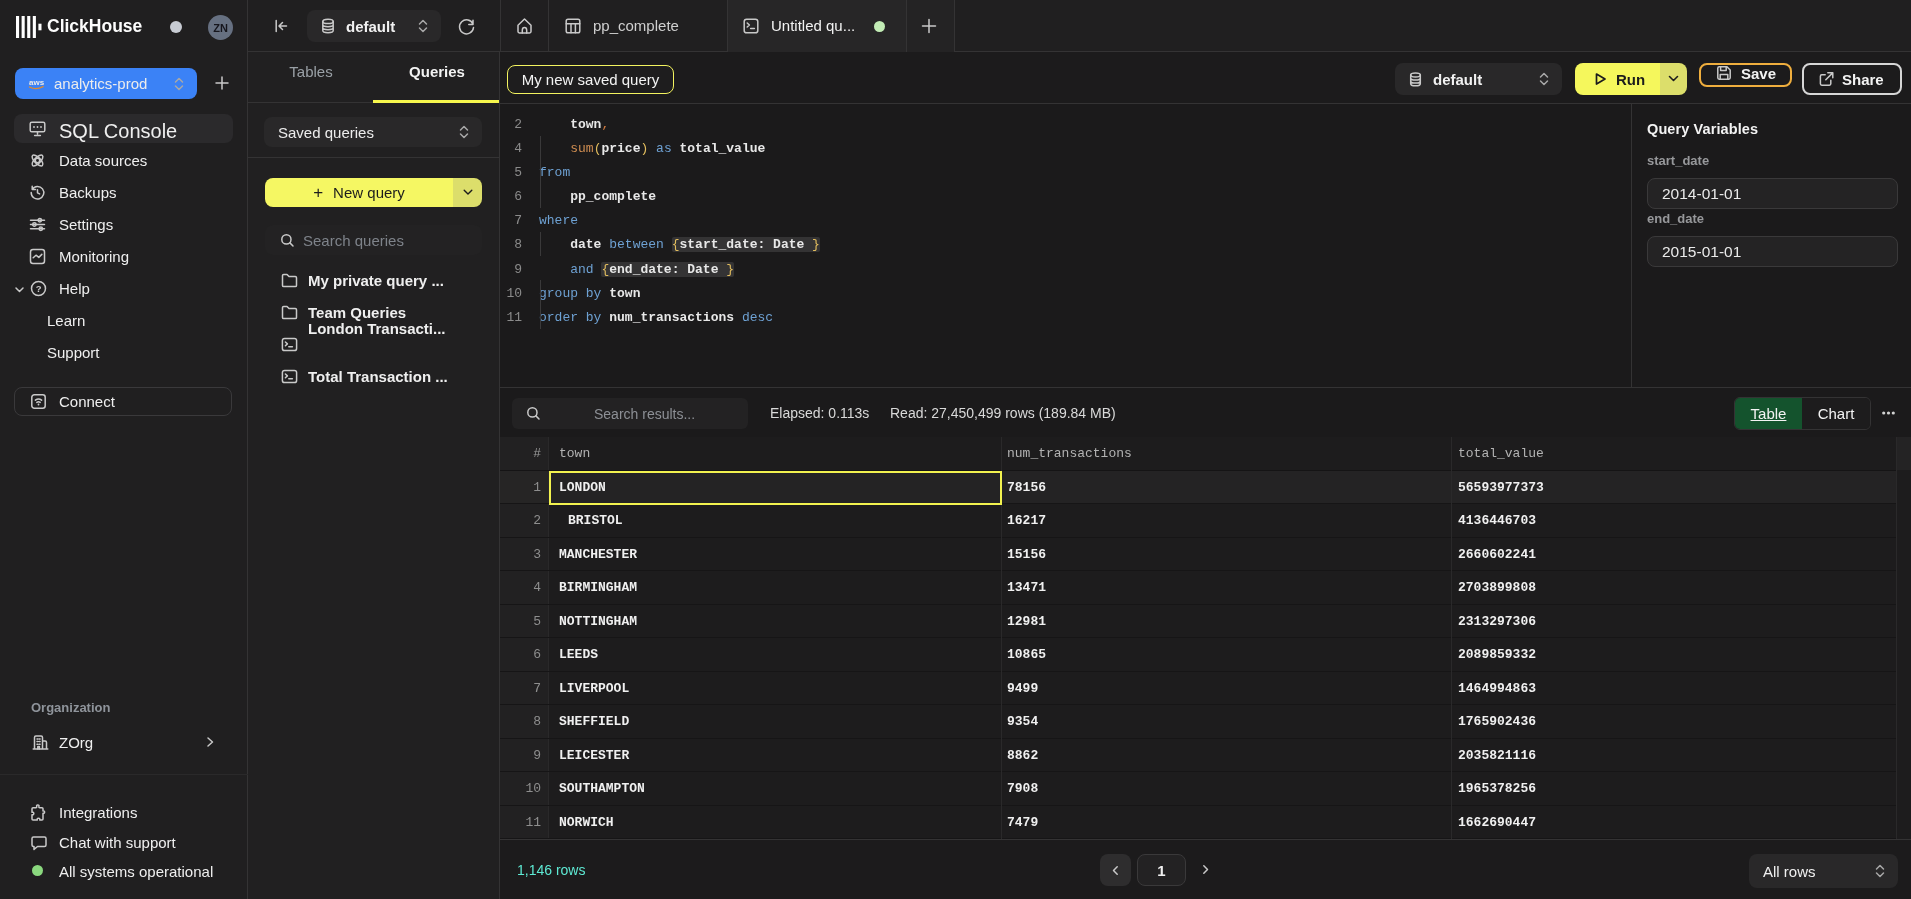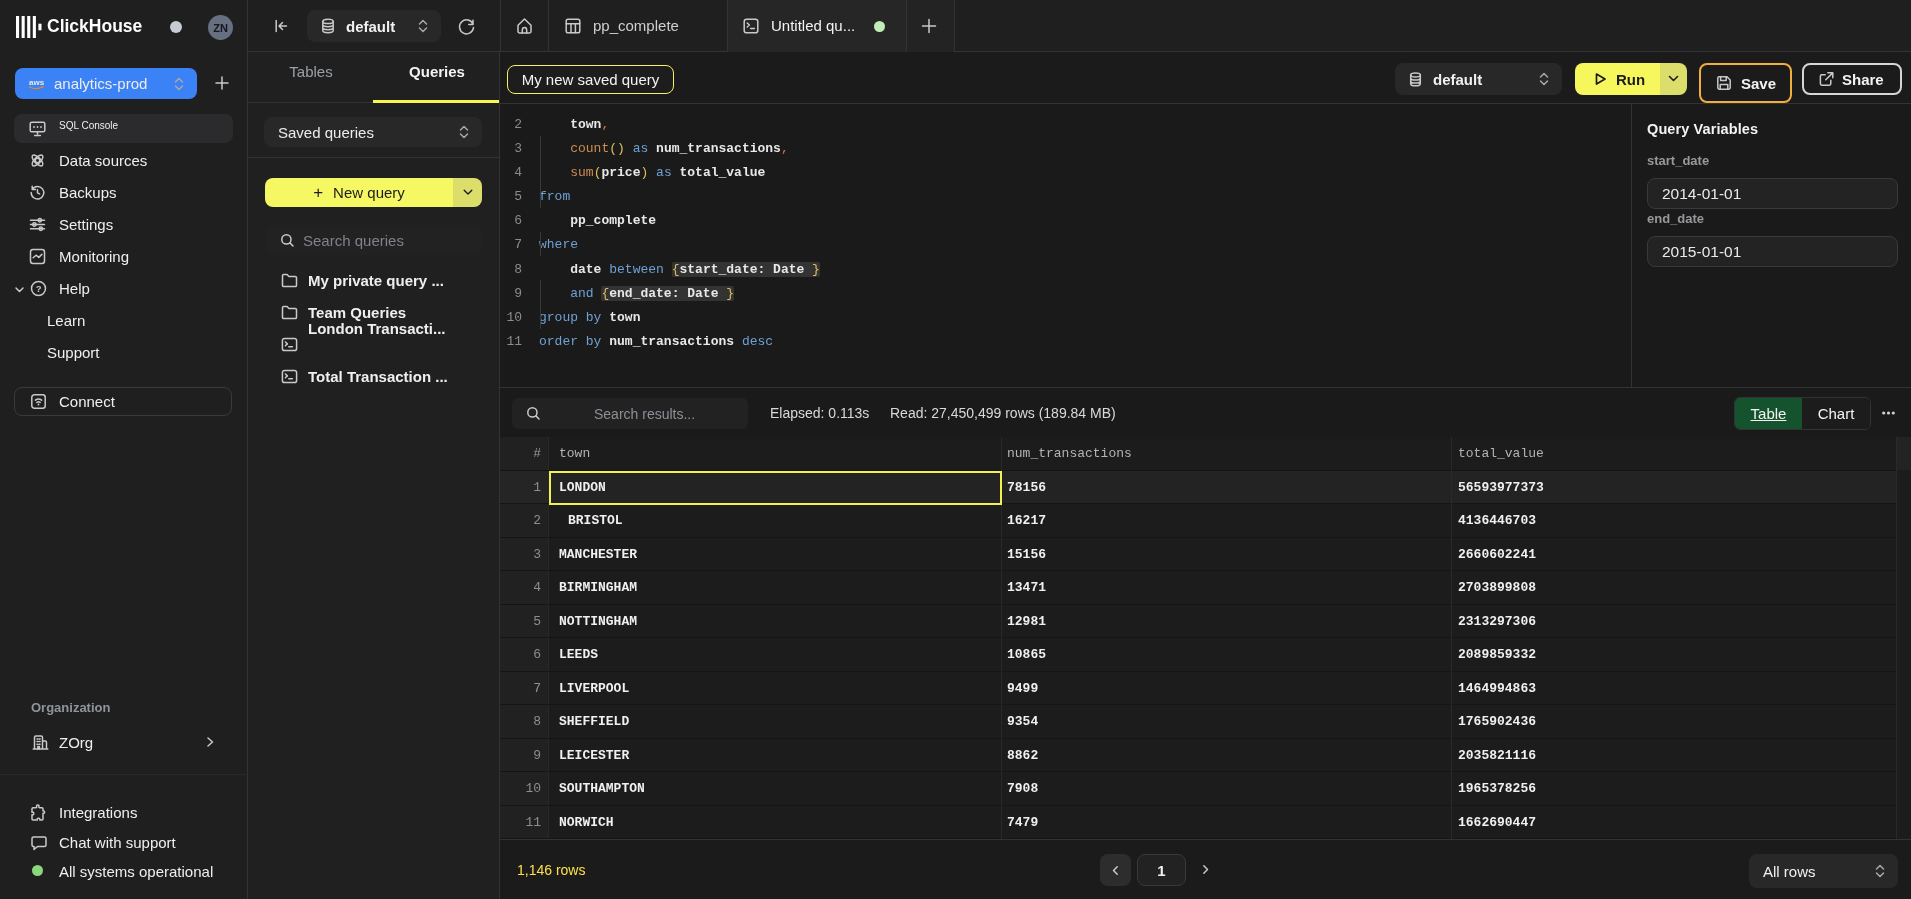--- a/index.html
+++ b/index.html
@@ -87,21 +87,21 @@
   <div class="abs" style="left:14px; top:114px; width:219px; height:29px; background:#2b2a2c; border-radius:8px;"></div>
   <div class="abs" style="left:29px; top:120px;">
       <svg width="17" height="17" viewBox="0 0 17 17">
         <rect class="ic" x="1.2" y="2.2" width="14.6" height="9.6" rx="1.6"></rect>
         <path class="ic" d="M8.5 11.8 V14 M5.6 15.4 H11.4"></path>
         <circle cx="5" cy="7" r="0.9" fill="#c9c9c9" stroke="none"></circle>
         <circle cx="8.5" cy="7" r="0.9" fill="#c9c9c9" stroke="none"></circle>
         <circle cx="12" cy="7" r="0.9" fill="#c9c9c9" stroke="none"></circle>
       </svg>
     </div>
-  <div class="abs" style="left:59px; top:120px; font-size:10px; color:#efefef;">SQL Console</div>
+  <div class="abs" style="left:59px; top:120px; font-size:20px; color:#efefef;">SQL Console</div>
 
   <div class="abs" style="left:29px; top:152px;">
       <svg width="17" height="17" viewBox="0 0 17 17">
         <circle class="ic" cx="8.5" cy="8.5" r="2.2" stroke-width="1.3"></circle>
         <ellipse class="ic" cx="8.5" cy="8.5" rx="7" ry="3" stroke-width="1.3" transform="rotate(-45 8.5 8.5)"></ellipse>
         <ellipse class="ic" cx="8.5" cy="8.5" rx="7" ry="3" stroke-width="1.3" transform="rotate(45 8.5 8.5)"></ellipse>
       </svg>
     </div>
   <div class="abs" style="left:59px; top:152px; font-size:15px; color:#efefef;">Data sources</div>
 
@@ -269,21 +269,21 @@
         </svg>
       <span style="margin-left:9px; font-size:15px; font-weight:bold; color:#1c1c1c;">Run</span>
     </div>
     <div style="width:27px; height:32px; background:#dcde6b; display:flex; align-items:center; justify-content:center;">
       <svg width="11" height="8" viewBox="0 0 11 8">
           <path d="M1.5 1.5 L5.5 5.5 L9.5 1.5" fill="none" stroke="#1c1c1c" stroke-width="1.6" stroke-linecap="round" stroke-linejoin="round"></path>
         </svg>
     </div>
   </div>
 
-  <div class="abs" style="left:1699px; top:63px; width:93px; height:40px; border:2px solid #efae3e; border-radius:8px; display:flex; align-items:center;">
+  <div class="abs" style="left:1699px; top:63px; width:93px; height:24px; border:2px solid #efae3e; border-radius:8px; display:flex; align-items:flex-start;">
     <svg style="margin-left:15px;" width="16" height="16" viewBox="0 0 16 16">
         <path class="ic" d="M1.8 3.2 Q1.8 1.8 3.2 1.8 H11 L14.2 5 V12.8 Q14.2 14.2 12.8 14.2 H3.2 Q1.8 14.2 1.8 12.8 Z" stroke="#f0f0f0"></path>
         <path class="ic" d="M4.6 1.8 V5.4 H10.2 V1.8 M4.2 14.2 V9.6 H11.8 V14.2" stroke="#f0f0f0" stroke-width="1.3"></path>
       </svg>
     <span style="margin-left:9px; font-size:15px; font-weight:bold; color:#f3f3f3;">Save</span>
   </div>
 
   <div class="abs" style="left:1802px; top:63px; width:100px; height:32px; border:2px solid #d6d6d6; border-radius:8px; display:flex; align-items:center;">
     <svg style="margin-left:14px;" width="16" height="16" viewBox="0 0 16 16">
         <path class="ic" d="M12.8 9.2 V12.8 Q12.8 14.2 11.4 14.2 H3.8 Q2.4 14.2 2.4 12.8 V5.2 Q2.4 3.8 3.8 3.8 H7.2" stroke="#f0f0f0"></path>
@@ -347,21 +347,20 @@
   <div class="abs" style="left:281px; top:369px;">
       <svg width="17" height="15" viewBox="0 0 17 15">
         <rect class="ic" x="1.4" y="1.4" width="14.2" height="12.2" rx="2.2"></rect>
         <path class="ic" d="M4.4 5 L6.4 6.9 L4.4 8.8 M7.8 9.8 H11.4" stroke-width="1.3"></path>
       </svg>
     </div>
   <div class="abs" style="left:308px; top:368px; font-size:15px; font-weight:bold; color:#efefef;">Total Transaction ...</div>
 
   <div class="abs mono" id="code" style="left:500px; top:113px; width:1130px; font-size:13px; line-height:24.1px;">
     <div><span class="ln">2</span><span class="gd">&nbsp;&nbsp;&nbsp;&nbsp;</span><span class="id">town</span><span class="or">,</span></div>
-    <div><span class="ln">3</span><span class="gd">&nbsp;&nbsp;&nbsp;&nbsp;</span><span class="fn">count</span><span class="yl">()</span> <span class="kw">as</span> <span class="id">num_transactions</span><span class="or">,</span></div>
     <div><span class="ln">4</span><span class="gd">&nbsp;&nbsp;&nbsp;&nbsp;</span><span class="fn">sum</span><span class="yl">(</span><span class="id">price</span><span class="yl">)</span> <span class="kw">as</span> <span class="id">total_value</span></div>
     <div><span class="ln">5</span><span class="kw">from</span></div>
     <div><span class="ln">6</span><span class="gd">&nbsp;&nbsp;&nbsp;&nbsp;</span><span class="id">pp_complete</span></div>
     <div><span class="ln">7</span><span class="kw">where</span></div>
     <div><span class="ln">8</span><span class="gd">&nbsp;&nbsp;&nbsp;&nbsp;</span><span class="id">date</span> <span class="kw">between</span> <span class="hl"><span class="yl">{</span><span class="id">start_date: Date </span><span class="yl">}</span></span></div>
     <div><span class="ln">9</span><span class="gd">&nbsp;&nbsp;&nbsp;&nbsp;</span><span class="kw">and</span> <span class="hl"><span class="yl">{</span><span class="id">end_date: Date </span><span class="yl">}</span></span></div>
     <div><span class="ln">10</span><span class="kw">group by</span> <span class="id">town</span></div>
     <div><span class="ln">11</span><span class="kw">order by</span> <span class="id">num_transactions</span> <span class="kw">desc</span></div>
   </div>
 
@@ -476,21 +475,21 @@
 <div style="position:absolute; left:501px; top:0; width:1px; height:402px; background:#2a292a;"></div>
 <div style="position:absolute; left:951px; top:0; width:1px; height:402px; background:#2a292a;"></div>
 <div style="position:absolute; left:1396px; top:0; width:1px; height:402px; background:#2a292a;"></div>
 <div style="position:absolute; left:49px; top:33.5px; width:453px; height:34.5px; border:2.5px solid #f2f24f; background:#242324;"></div>
 <div style="position:absolute; left:59px; top:43px; color:#f0f0f0; font-weight:bold; font-size:13px; font-family:'Liberation Mono',monospace;">LONDON</div>
 </div>
 
   <div class="abs" style="left:1897px; top:437px; width:14px; height:402px; background:#1d1c1d;"></div>
   <div class="abs" style="left:1897px; top:437px; width:14px; height:33px; background:#242324;"></div>
 
-  <div class="abs" style="left:517px; top:862px; font-size:14px; color:#fde047;">1,146 rows</div>
+  <div class="abs" style="left:517px; top:862px; font-size:14px; color:#5eead4;">1,146 rows</div>
   <div class="abs" style="left:1100px; top:854px; width:31px; height:32px; background:#2e2d2e; border-radius:8px; display:flex; align-items:center; justify-content:center;">
       <svg width="9" height="11" viewBox="0 0 9 11">
         <path class="ic" d="M6.2 1.8 L2.5 5.5 L6.2 9.2" stroke="#909090" stroke-width="1.3"></path>
       </svg>
     </div>
   <div class="abs" style="left:1137px; top:854px; width:49px; height:32px; background:#232223; border:1px solid #3a393a; border-radius:8px; display:flex; align-items:center; justify-content:center; font-size:15px; font-weight:bold; color:#f0f0f0;">1</div>
   <div class="abs" style="left:1201px; top:864px;">
       <svg width="9" height="11" viewBox="0 0 9 11">
         <path class="ic" d="M2.8 1.8 L6.5 5.5 L2.8 9.2" stroke="#b0b0b0" stroke-width="1.3"></path>
       </svg>

